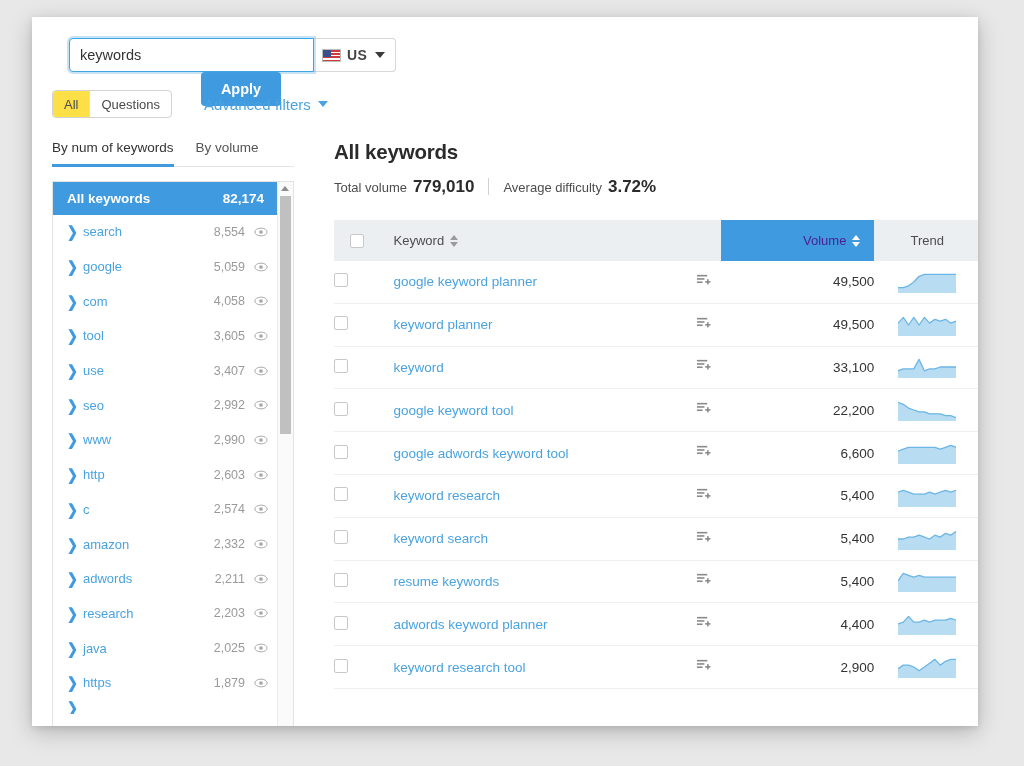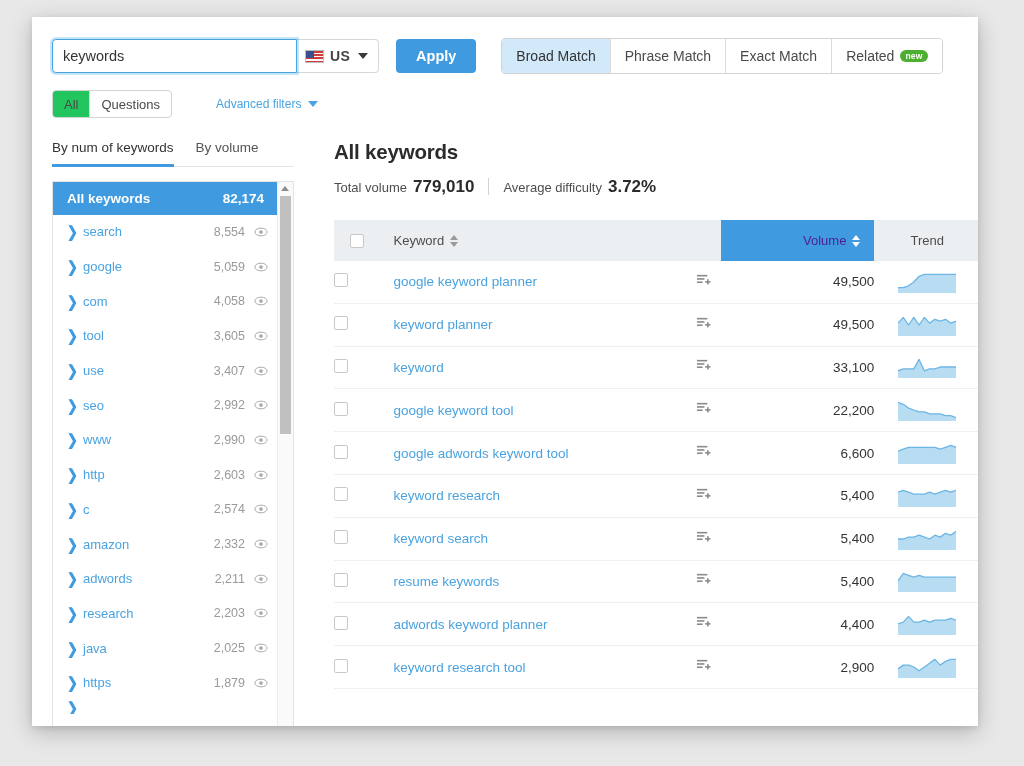--- a/index.html
+++ b/index.html
@@ -19,22 +19,22 @@
     position: absolute;
     left: 32px; top: 17px;
     width: 946px; height: 709px;
     background: #ffffff;
     box-shadow: 0 6px 22px rgba(0,0,0,0.22), 0 2px 6px rgba(0,0,0,0.10);
     overflow: hidden;
   }
 
   
   .searchrow {
-    position: absolute; left: 20px; top: 21px;
-    display: flex; align-items: center;
+    position: absolute; left: 37px; top: 21px;
+    display: flex; align-items: center; flex-direction: column;
   }
   .search-wrap {
     display: flex; align-items: stretch;
     border-radius: 4px;
   }
   .search-input {
     width: 245px; height: 34px;
     box-sizing: border-box;
     border: 1px solid #42a4e0;
     border-radius: 4px 0 0 4px;
@@ -132,24 +132,24 @@
   .seg {
     display: flex; border: 1px solid #d3d3d3; border-radius: 4px;
     overflow: hidden; height: 26px; background: #fff;
   }
   .seg-item {
     display: flex; align-items: center;
     padding: 0 11px; font-size: 13px; color: #4a4a4a;
     border-right: 1px solid #dcdcdc; cursor: pointer;
   }
   .seg-item:last-child { border-right: none; }
-  .seg-item.active { background: #22c55e; }
+  .seg-item.active { background: #fde047; }
   .advfilters {
-    margin-left: 44px;
-    font-size: 12px; color: #4aa3e0;
+    margin-left: 32px;
+    font-size: 15px; color: #4aa3e0;
     display: flex; align-items: center; gap: 7px;
     cursor: pointer;
   }
   .caret-blue {
     width: 0; height: 0;
     border-left: 5px solid transparent;
     border-right: 5px solid transparent;
     border-top: 6px solid #4aa3e0;
   }
 
@@ -307,35 +307,20 @@
     <div class="search-wrap">
       <input class="search-input" value="keywords" placeholder="Enter keyword" style="">
       <div class="country-select">
         <span class="flag"></span>
         <span class="cc-label">US</span>
         <span class="caret"></span>
       </div>
     </div>
     <button class="apply-btn">Apply</button>
 
-    <div class="match-tabs">
-      <div class="match-tab active">
-        <span>Broad Match</span>
-      </div>
-      <div class="match-tab">
-        <span>Phrase Match</span>
-      </div>
-      <div class="match-tab">
-        <span>Exact Match</span>
-      </div>
-      <div class="match-tab">
-        <span>Related</span>
-        <span class="newbadge">new</span>
-      </div>
-    </div>
   </div>
 
   <div class="filterrow">
     <div class="seg">
       <div class="seg-item active">
         <span>All</span>
       </div>
       <div class="seg-item">
         <span>Questions</span>
       </div>

